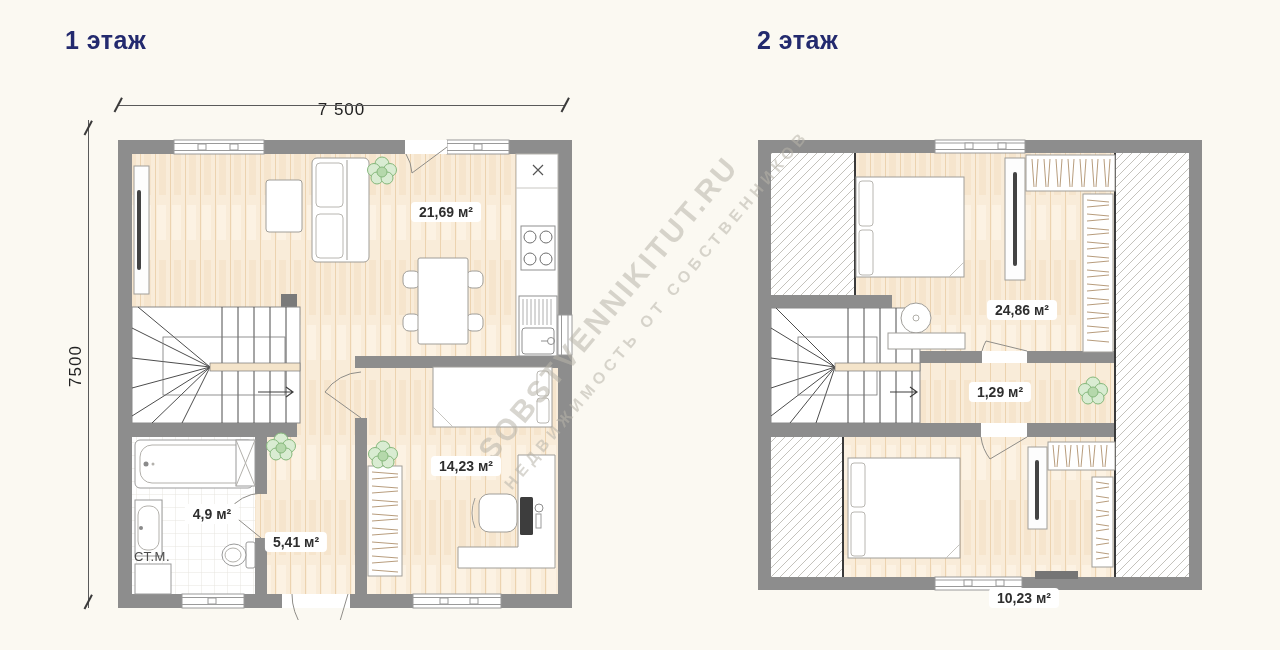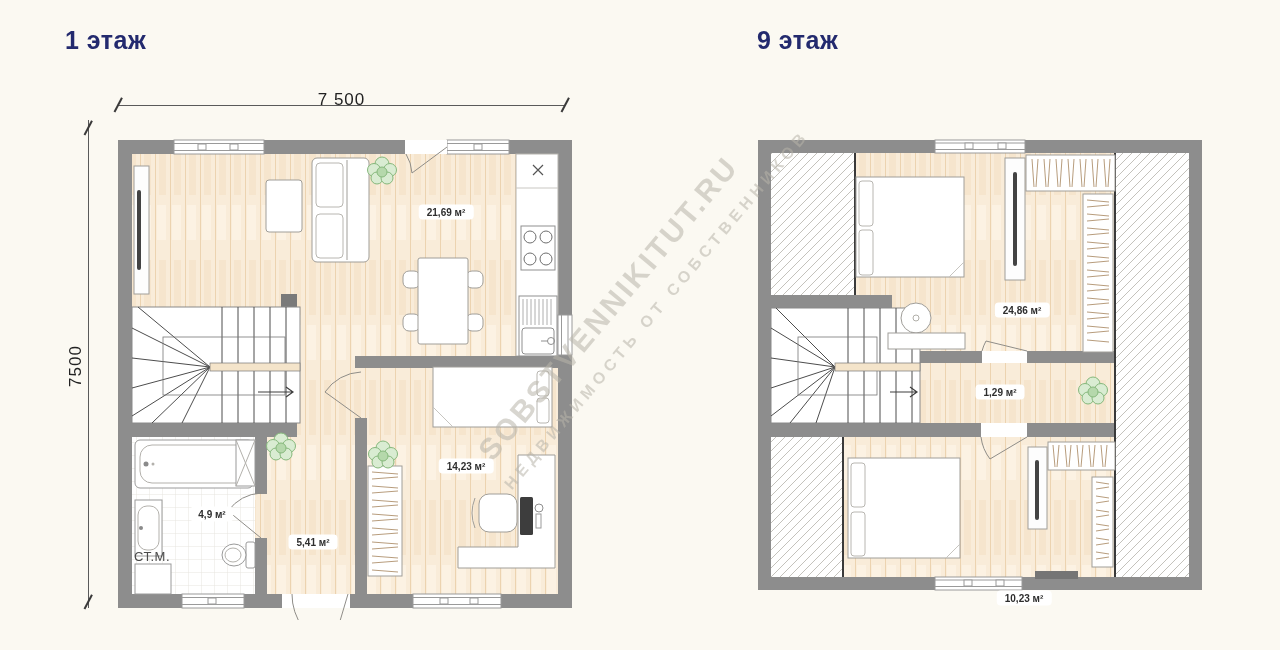--- a/index.html
+++ b/index.html
@@ -1,42 +1,42 @@
 <!DOCTYPE html>
 <html><head>
 <meta charset="utf-8">
 <style>
   html,body{margin:0;padding:0;background:#fbf9f2;}
   .canvas{position:relative;width:1280px;height:650px;background:#fbf9f2;overflow:hidden;
           font-family:"Liberation Sans", sans-serif;}
   .floor-title{position:absolute;font-size:25px;font-weight:700;color:#232a6e;letter-spacing:.5px;z-index:4;}
   .plan-svg{position:absolute;z-index:1;}
   .pill{position:absolute;transform:translate(-50%,-50%);background:#ffffff;border-radius:4px;
-        padding:2px 8px;font-size:10px;font-weight:700;color:#2e2e2e;white-space:nowrap;z-index:3;}
+        padding:2px 8px;font-size:14px;font-weight:700;color:#2e2e2e;white-space:nowrap;z-index:3;}
   .small-label{position:absolute;transform:translate(-50%,-50%);font-size:13px;color:#4a4a4a;
         letter-spacing:.5px;z-index:3;background:transparent;}
   .dim-line-h{position:absolute;height:1px;background:#5a5a5a;z-index:2;}
   .dim-line-v{position:absolute;width:1px;background:#5a5a5a;z-index:2;}
   .dim-tick{position:absolute;width:16px;height:1.5px;background:#3a3a3a;transform:rotate(-62deg);z-index:2;}
   .dim-label-h{position:absolute;text-align:center;font-size:17px;color:#222;letter-spacing:1px;z-index:2;}
   .dim-label-v{position:absolute;font-size:17px;color:#222;letter-spacing:1px;transform:rotate(-90deg);z-index:2;}
   .watermark{position:absolute;left:620px;top:318px;transform:translate(-50%,-50%) rotate(-50deg);
         text-align:center;color:rgba(184,180,170,0.55);z-index:2;pointer-events:none;white-space:nowrap;}
   .wm1{font-size:30px;font-weight:700;letter-spacing:3px;}
   .wm2{font-size:16px;font-weight:700;letter-spacing:5px;margin-top:12px;transform:translateX(30px);}
 </style>
 </head>
 <body>
 
 <div class="canvas">
 
   <div class="floor-title" style="left:65px;top:26px;">1 этаж</div>
-  <div class="floor-title" style="left:757px;top:26px;">9 этаж</div>
-
-  <div class="dim-label-h" style="left:118px;top:90px;width:447px;text-align:center;">7 500</div>
+  <div class="floor-title" style="left:757px;top:26px;">2 этаж</div>
+
+  <div class="dim-label-h" style="left:118px;top:100px;width:447px;text-align:center;">7 500</div>
   <div class="dim-line-h" style="left:118px;top:105px;width:447px;"></div>
   <div class="dim-tick" style="left:110px;top:104px;"></div>
   <div class="dim-tick" style="left:557px;top:104px;"></div>
 
   <div class="dim-label-v" style="left:55px;top:356px;">7500</div>
   <div class="dim-line-v" style="left:88px;top:120px;height:488px;"></div>
   <div class="dim-tick" style="left:80px;top:127px;"></div>
   <div class="dim-tick" style="left:80px;top:601px;"></div>
 
   <svg class="plan-svg" style="left:110px;top:130px;" width="480" height="490" viewBox="0 0 480 490">
@@ -388,21 +388,21 @@
       <g>
         <rect x="342" y="347" width="21" height="90"></rect>
         <path stroke="#a5835a" stroke-width="0.8" d="M346 352 L359 354 M346 359 L359 357 M346 366 L359 368 M346 373 L359 371 M346 380 L359 382 M346 387 L359 385 M346 394 L359 396 M346 401 L359 399 M346 408 L359 410 M346 415 L359 413 M346 422 L359 424 M346 429 L359 427"></path>
       </g>
     </g>
   </svg>
 
   <div class="pill" style="left:446px;top:212px;">21,69 м²</div>
   <div class="pill" style="left:466px;top:466px;">14,23 м²</div>
   <div class="pill" style="left:212px;top:514px;">4,9 м²</div>
-  <div class="pill" style="left:313px;top:542px;">5,41 м²</div>
+  <div class="pill" style="left:296px;top:542px;">5,41 м²</div>
   <div class="small-label" style="left:152px;top:556px;">СТ.М.</div>
 
   <div class="pill" style="left:1022px;top:310px;">24,86 м²</div>
   <div class="pill" style="left:1000px;top:392px;">1,29 м²</div>
   <div class="pill" style="left:1024px;top:550px;margin-top:48px;">10,23 м²</div>
 
   <div class="watermark">
     <div class="wm1">SOBSTVENNIKITUT.RU</div>
     <div class="wm2">НЕДВИЖИМОСТЬ ОТ СОБСТВЕННИКОВ</div>
   </div>

